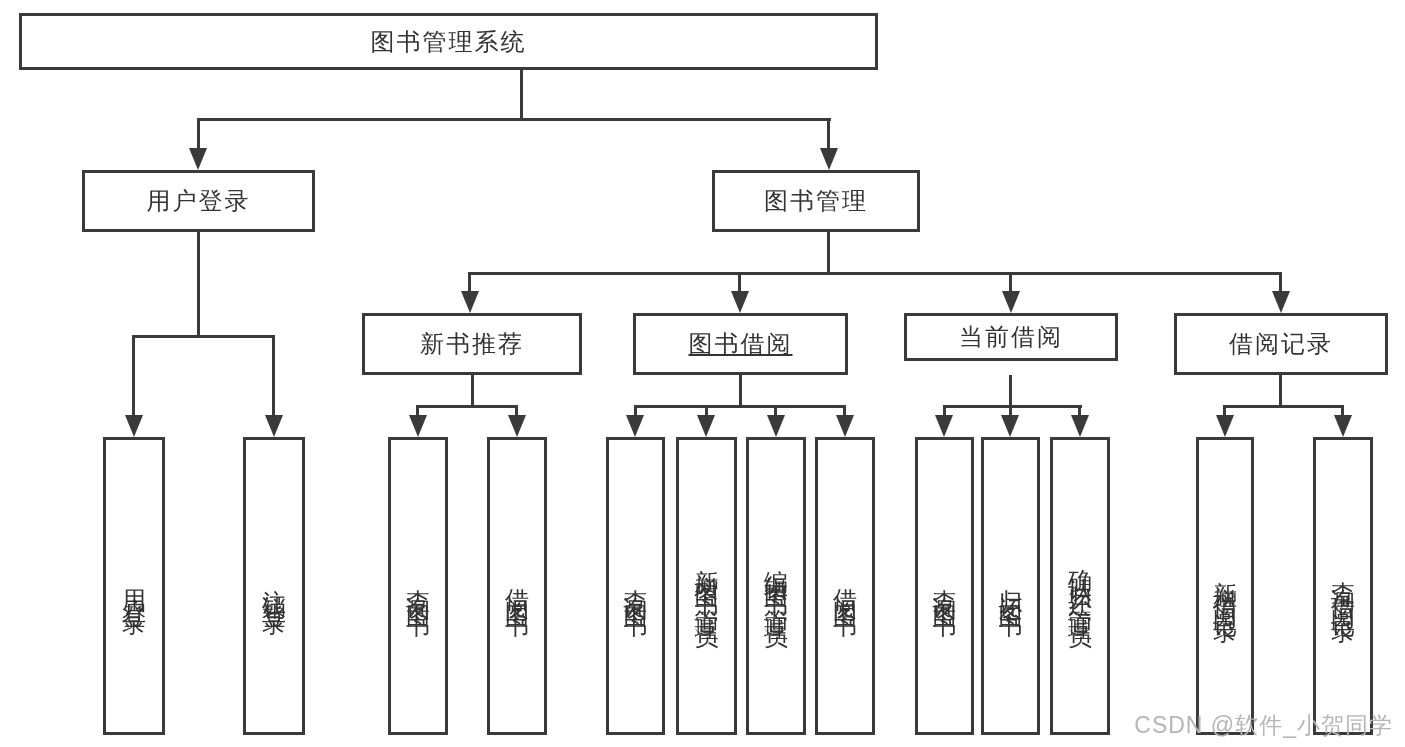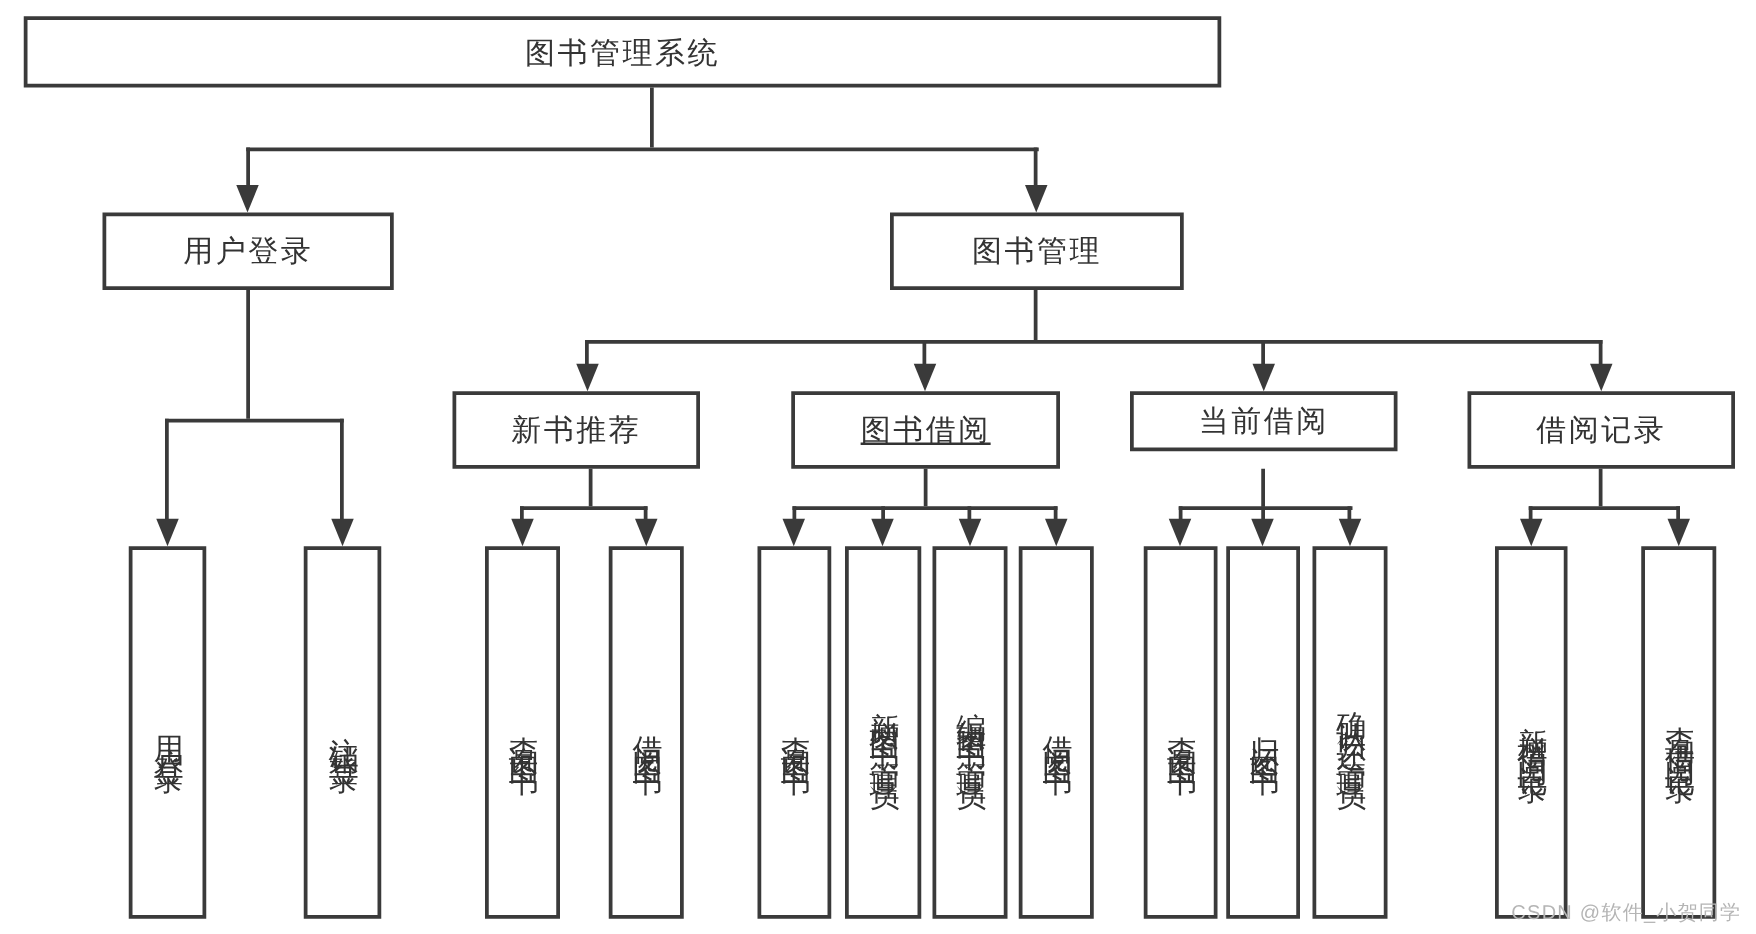--- a/index.html
+++ b/index.html
@@ -20,34 +20,34 @@
     letter-spacing:8px; font-size:24px; white-space:normal;
   }
   .ln { position:absolute; background:#3a3a3a; }
   .ar {
     position:absolute; width:0; height:0;
     border-left:9px solid transparent; border-right:9px solid transparent;
     border-top:22px solid #3a3a3a;
   }
   .wm {
     position:absolute; right:12px; bottom:6px;
-    font-size:16px; color:#b5b5b5; letter-spacing:1px;
+    font-size:23px; color:#b5b5b5; letter-spacing:1px;
   }
 </style>
 </head>
 <body>
 
 <div id="stage">
 
-  <div class="bx" style="left:19px; top:13px; width:958px; height:57px;">图书管理系统</div>
+  <div class="bx" style="left:19px; top:13px; width:859px; height:57px;">图书管理系统</div>
 
   <div class="bx" style="left:82px; top:170px; width:233px; height:62px;">用户登录</div>
-  <div class="bx" style="left:712px; top:170px; width:235px; height:62px;">图书管理</div>
+  <div class="bx" style="left:712px; top:170px; width:208px; height:62px;">图书管理</div>
 
-  <div class="bx" style="left:362px; top:313px; width:198px; height:62px;">新书推荐</div>
+  <div class="bx" style="left:362px; top:313px; width:220px; height:62px;">新书推荐</div>
   <div class="bx" style="left:633px; top:313px; width:215px; height:62px;text-decoration:underline;">图书借阅</div>
   <div class="bx" style="left:904px; top:313px; width:214px; height:48px;">当前借阅</div>
   <div class="bx" style="left:1174px; top:313px; width:214px; height:62px;">借阅记录</div>
 
   <div class="bx bv" style="left:103px; top:437px; width:62px; height:298px;">用户登录</div>
   <div class="bx bv" style="left:243px; top:437px; width:62px; height:298px;">注销登录</div>
 
   <div class="bx bv" style="left:388px; top:437px; width:60px; height:298px;">查询图书</div>
   <div class="bx bv" style="left:487px; top:437px; width:60px; height:298px;">借阅图书</div>
 

